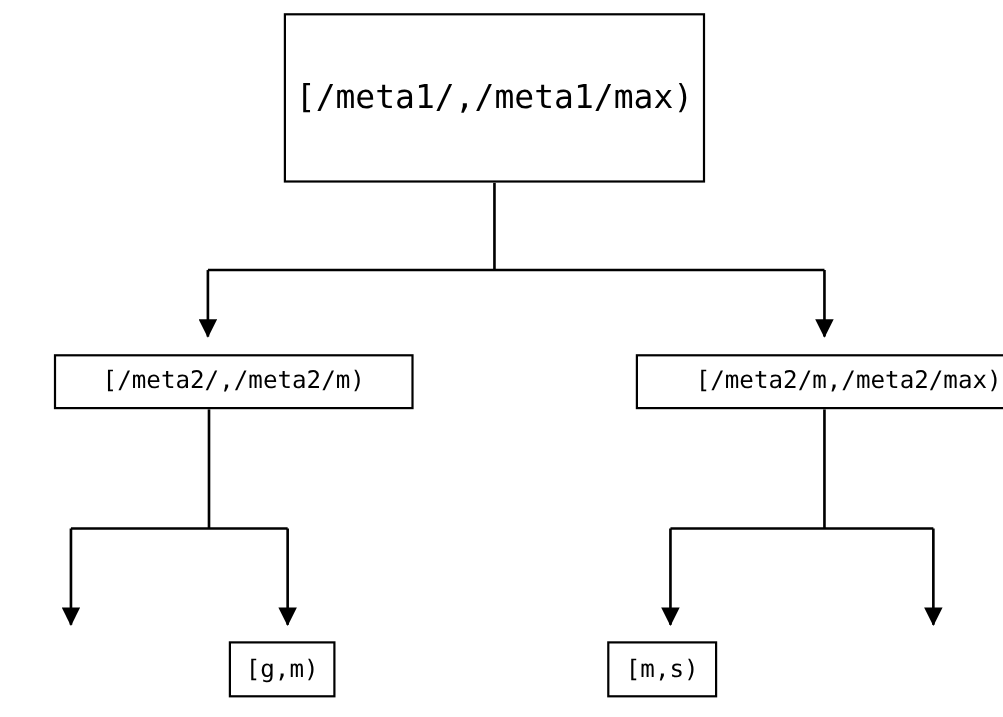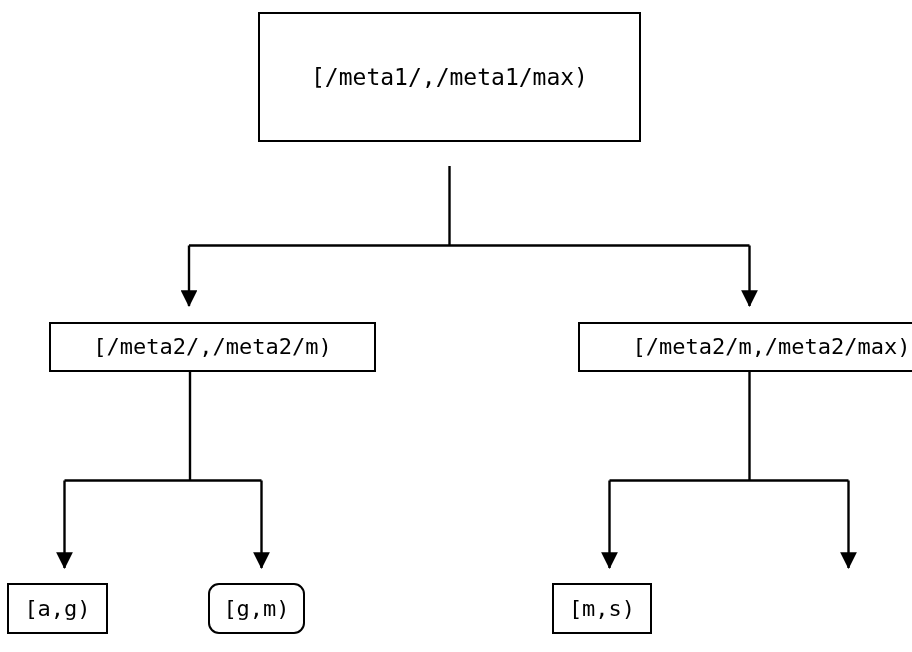--- a/index.html
+++ b/index.html
@@ -32,26 +32,26 @@
     border: 2px solid #000000;
     background: #ffffff;
     display: flex;
     align-items: center;
     justify-content: center;
     color: #000000;
     font-family: "DejaVu Sans Mono", "Liberation Mono", monospace;
     white-space: pre;
     line-height: 1;
   }
-  .node-root  { left: 258px; top: 12px;  width: 383px; height: 130px; font-size: 23px; }
+  .node-root  { left: 258px; top: 12px;  width: 383px; height: 154px; font-size: 30px; }
   .node-mid-l { left: 21px;  top: 322px; width: 327px; height: 50px;  font-size: 22px; margin-left: 28px; }
   .node-mid-r { left: 578px; top: 322px; width: 387px; height: 50px;  font-size: 22px; }
   .node-leaf  { top: 583px; height: 51px; font-size: 22px; }
   .leaf-1 { left: 7px;   width: 101px; }
-  .leaf-2 { left: 208px; width: 97px; border-radius: 11px;  }
+  .leaf-2 { left: 208px; width: 97px;  }
   .leaf-3 { left: 552px; width: 100px; text-align: center; }
   .leaf-4 { left: 779px; width: 127px; }
 </style>
 </head>
 <body>
 
 <div id="diagram-canvas">
 
   <svg id="edge-layer" viewBox="0 0 912 652" width="912" height="652">
     <defs>
@@ -87,23 +87,20 @@
   </div>
 
   <div class="node-box node-mid-l">
     <span>[/meta2/,/meta2/m)</span>
   </div>
 
   <div class="node-box node-mid-r">
     <span>[/meta2/m,/meta2/max)</span>
   </div>
 
-  <div class="node-box node-leaf leaf-1">
-    <span>[a,g)</span>
-  </div>
 
   <div class="node-box node-leaf leaf-2">
     <span>[g,m)</span>
   </div>
 
   <div class="node-box node-leaf leaf-3">
     <span>[m,s)</span>
   </div>
 
 

